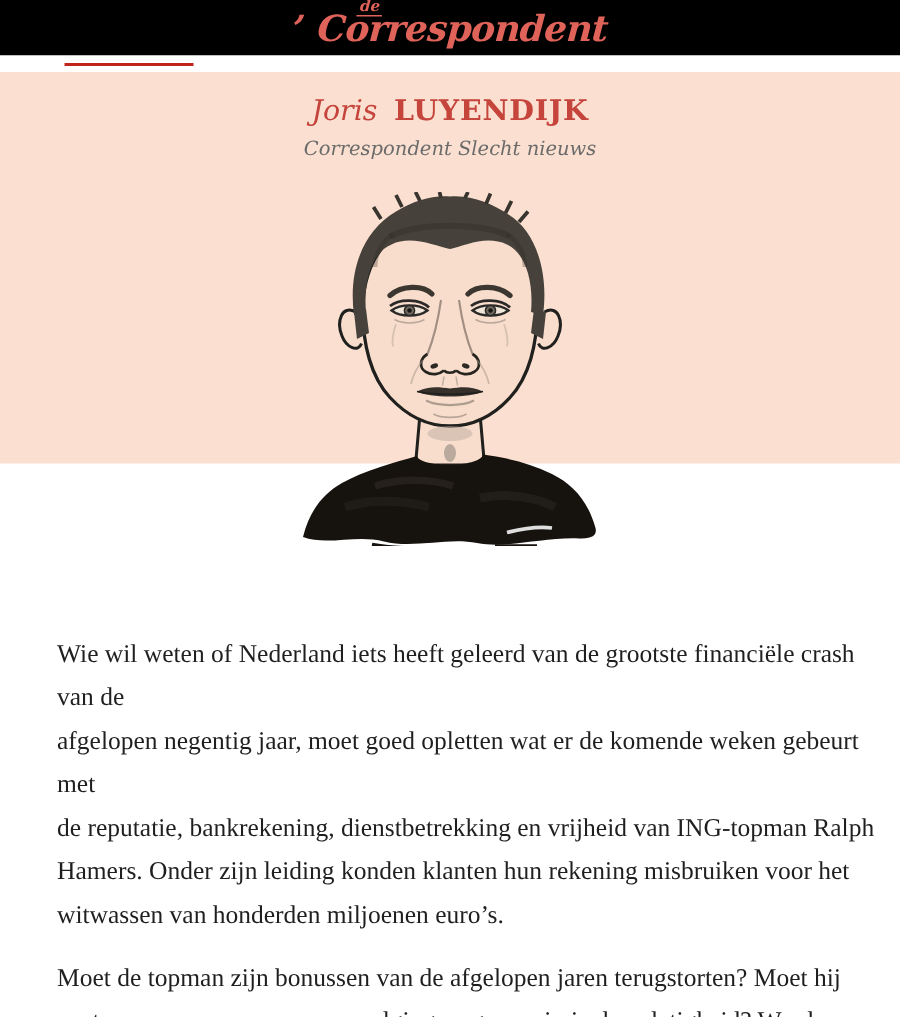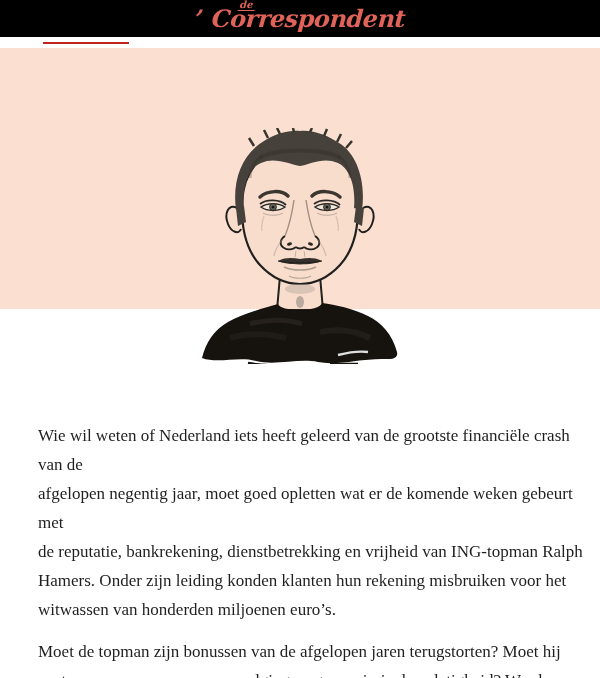--- a/index.html
+++ b/index.html
@@ -65,20 +65,25 @@
     <span class="logo-de">de</span>
     <span class="logo-main">Correspondent</span>
   </a>
 </header>
 
 <div class="progress-strip">
   <div class="progress-line"></div>
 </div>
 
 <section class="hero">
+  <a class="author" href="#">
+    <span class="first">Joris</span>
+    <span class="last">LUYENDIJK</span>
+  </a>
+  <div class="subtitle">Correspondent Slecht nieuws</div>
 
   <svg class="portrait" viewBox="0 0 220 236" aria-hidden="true">
 
     <path d="M90,148 L87,182 L133,182 L130,148 Z" fill="#f9ddcc" stroke="#20201e" stroke-width="2"></path>
 
     <path d="M110,16 C78,16 54,38 52,74 C51,102 58,124 70,137 C82,150 96,156 110,156
              C124,156 138,150 150,137 C162,124 169,102 168,74 C166,38 142,16 110,16 Z" fill="#f9ddcc" stroke="#20201e" stroke-width="2.2"></path>
 
     <ellipse cx="110" cy="161" rx="15" ry="5" fill="#b9aca0" opacity="0.5"></ellipse>
     <ellipse cx="110" cy="174" rx="4" ry="6" fill="#8f887e" opacity="0.6"></ellipse>

